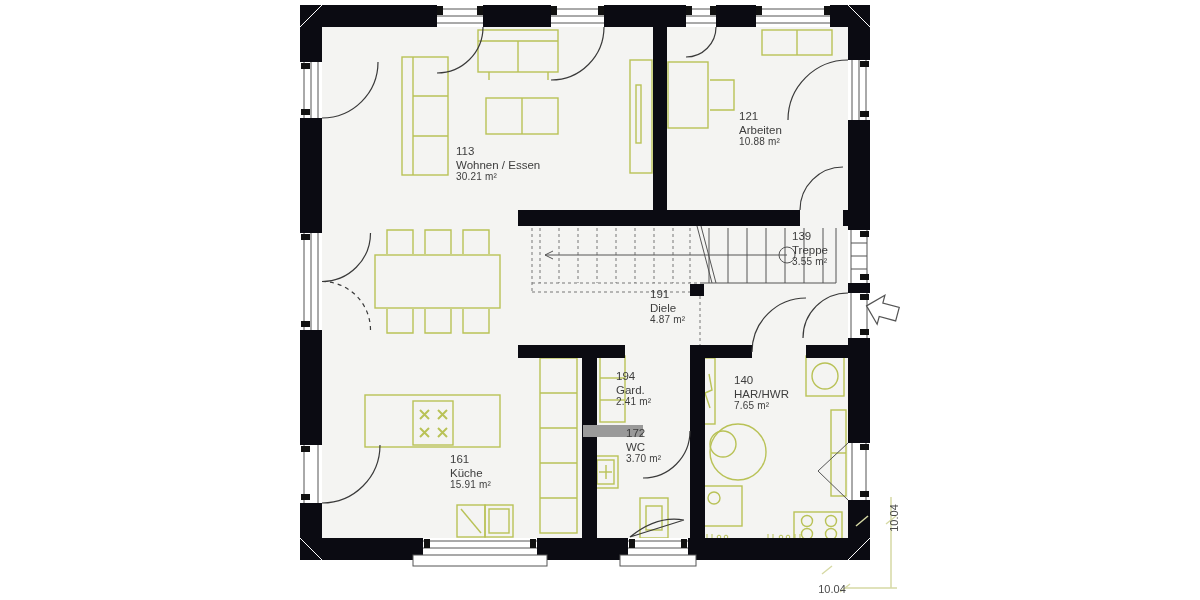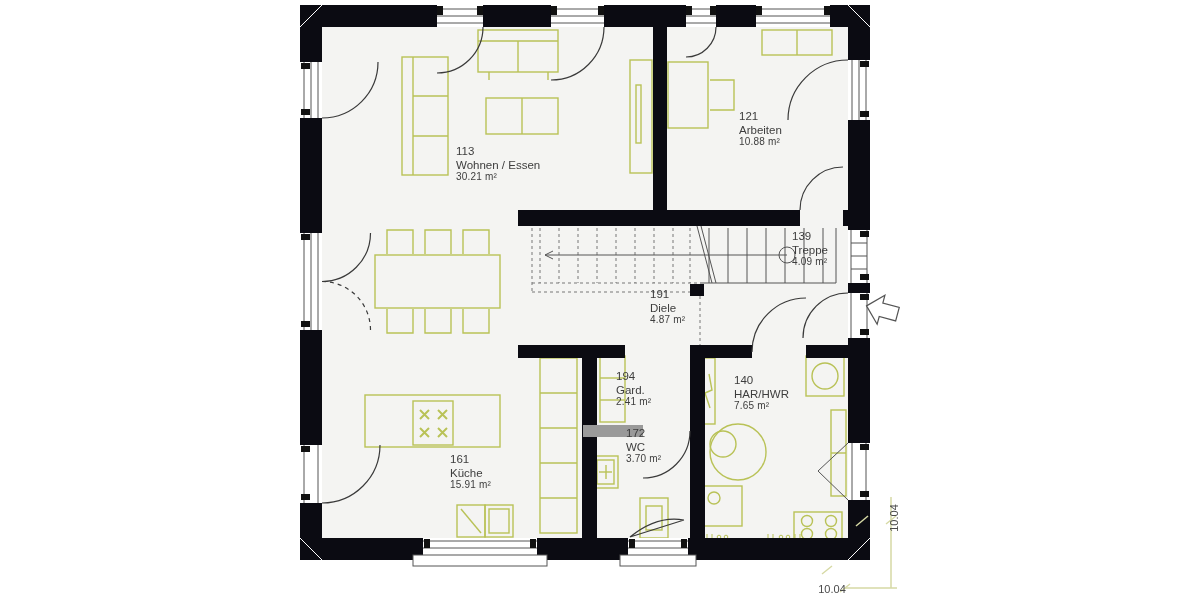--- a/index.html
+++ b/index.html
@@ -333,21 +333,21 @@
   <span class="area">30.21 m²</span>
 </div>
 <div class="lbl" style="left:739px;top:109px">
   <span class="num">121</span>
   <span class="name">Arbeiten</span>
   <span class="area">10.88 m²</span>
 </div>
 <div class="lbl" style="left:792px;top:229px">
   <span class="num">139</span>
   <span class="name">Treppe</span>
-  <span class="area">4.09 m²</span>
+  <span class="area">3.55 m²</span>
 </div>
 <div class="lbl" style="left:650px;top:287px">
   <span class="num">191</span>
   <span class="name">Diele</span>
   <span class="area">4.87 m²</span>
 </div>
 <div class="lbl" style="left:616px;top:369px">
   <span class="num">194</span>
   <span class="name">Gard.</span>
   <span class="area">2.41 m²</span>

